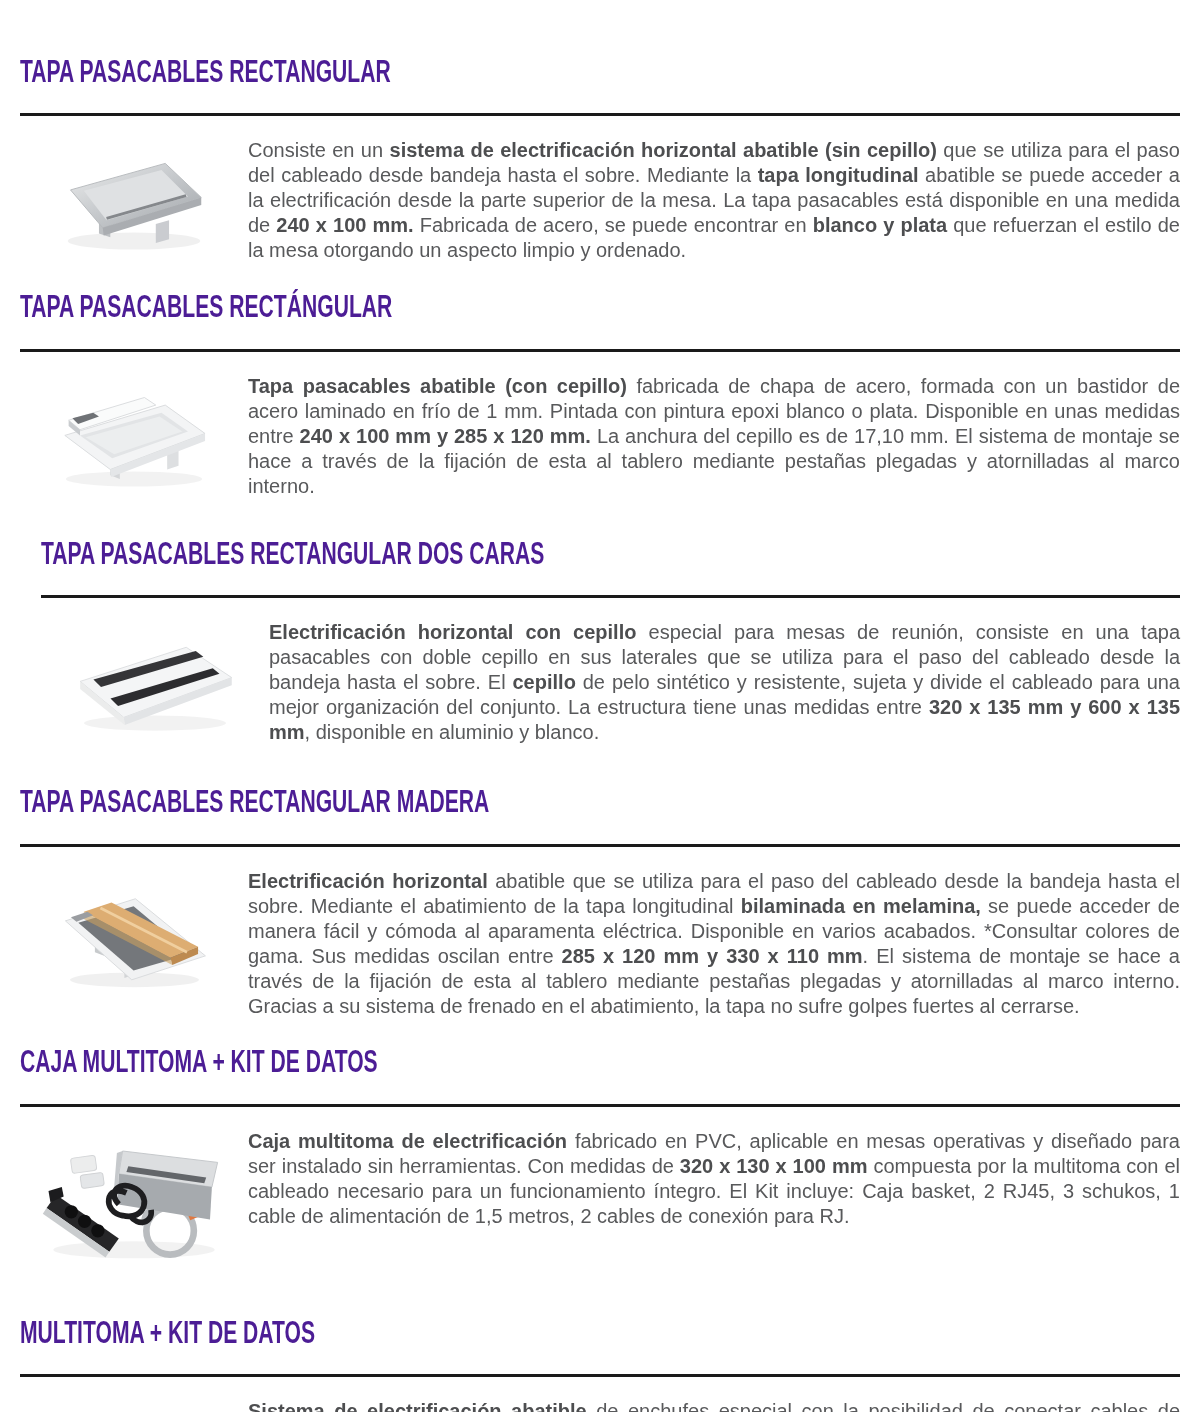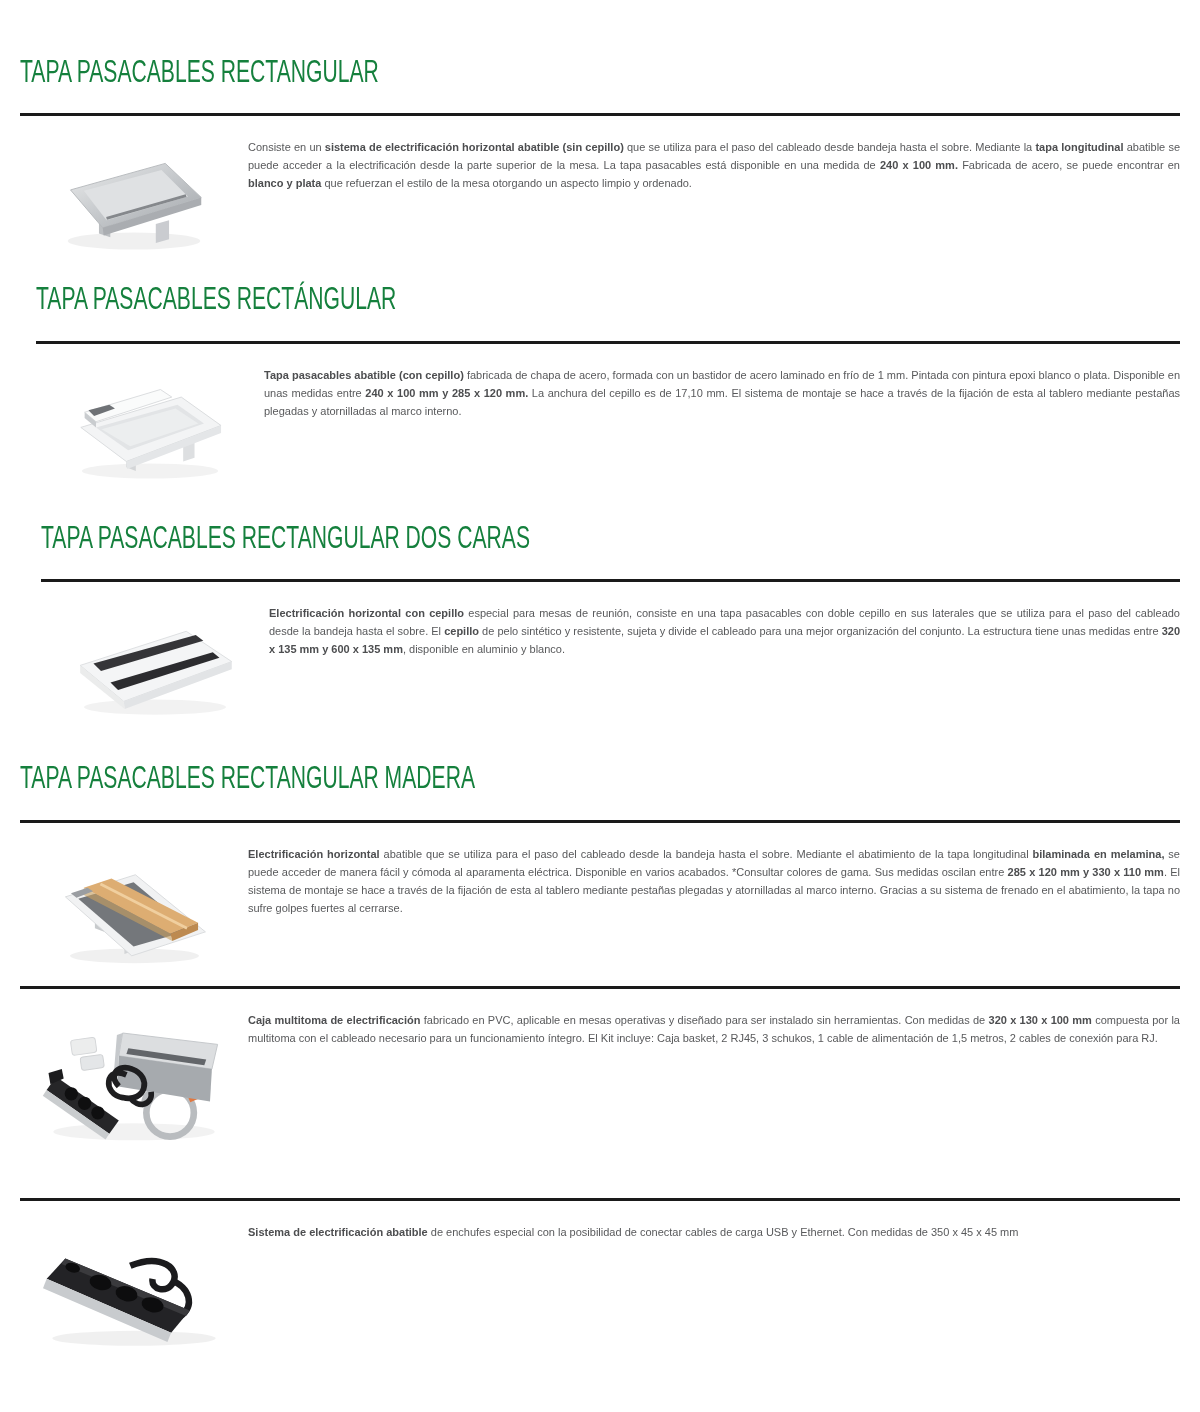--- a/index.html
+++ b/index.html
@@ -4,35 +4,35 @@
 <style>
   html,body{margin:0;padding:0;}
   body{
     width:1200px;min-height:1412px;background:#ffffff;
     font-family:"Liberation Sans",sans-serif;
     -webkit-font-smoothing:antialiased;
   }
   .page{padding:28px 20px 20px 20px;}
   .section{margin-bottom:30px;}
   .section:nth-of-type(1){margin-bottom:27px;}
-  .section:nth-of-type(2){margin-bottom:38px;margin-left:16px;}
+  .section:nth-of-type(2){margin-bottom:38px;}
   .section:nth-of-type(3){margin-bottom:40px;margin-left:21px;}
   .section:nth-of-type(4){margin-bottom:19px;}
   .section:nth-of-type(5){margin-bottom:50px;}
   .hd{
-    font-size:32px;font-weight:400;line-height:32px;color:#15803d;
+    font-size:32px;font-weight:700;line-height:32px;color:#4c1d95;
     white-space:nowrap;letter-spacing:0;
   }
   .hd .cond{display:inline-block;transform:scaleX(0.66);transform-origin:0 50%;}
   .rule{height:3px;background:#1a1a1a;margin-top:13px;}
   .row{display:flex;align-items:flex-start;margin-top:22px;}
   .fig{flex:0 0 228px;display:flex;justify-content:center;padding-top:2px;}
   .fig svg{display:block;}
   .para{
-    flex:1;color:#58595b;font-size:11px;line-height:18px;
+    flex:1;color:#58595b;font-size:20px;line-height:25px;
     text-align:justify;text-justify:inter-word;
   }
   .para .b{font-weight:700;color:#4d4e50;}
 </style>
 </head>
 <body>
 
 <main class="page">
   <div>
   <section class="section">
@@ -117,20 +117,21 @@
     <polygon points="40,44 134,94 136,102 40,52" fill="#caa05f" opacity="0.6"></polygon>
     <line x1="58" y1="40" x2="152" y2="88" stroke="#f0cf9f" stroke-width="3"></line>
     <polygon points="26,50 44,44 50,48 32,55" fill="#9a9da1"></polygon>
   </svg>
 </figure>
       <p class="para" style="margin:0"><span class="b">Electrificación horizontal</span><span class=""> abatible que se utiliza para el paso del cableado desde la bandeja hasta el sobre. Mediante el abatimiento de la tapa longitudinal </span><span class="b">bilaminada en melamina,</span><span class=""> se puede acceder de manera fácil y cómoda al aparamenta eléctrica. Disponible en varios acabados. *Consultar colores de gama. Sus medidas oscilan entre </span><span class="b">285 x 120 mm y 330 x 110 mm</span><span class="">. El sistema de montaje se hace a través de la fijación de esta al tablero mediante pestañas plegadas y atornilladas al marco interno.  Gracias a su sistema de frenado en el abatimiento, la tapa no sufre golpes fuertes al cerrarse.</span></p>
     </div>
   </section>
 
   <section class="section">
+    <h2 class="hd"><span class="cond">CAJA MULTITOMA + KIT DE DATOS</span></h2>
     <div class="rule"></div>
     <div class="row">
       <figure class="fig" style="margin:0">
   <svg viewBox="0 0 200 140" width="190" height="135">
     <ellipse cx="100" cy="124" rx="85" ry="9" fill="#000000" opacity="0.05"></ellipse>
     <g fill="none" stroke="#b9bcbf" stroke-width="7">
       <circle cx="138" cy="104" r="25"></circle>
       <path d="M112,98 C108,84 124,74 142,78"></path>
     </g>
     <path d="M158,90 l12,-5" stroke="#e07840" stroke-width="6" fill="none"></path>
@@ -150,20 +151,21 @@
     <circle cx="48" cy="94" r="7" fill="#0f0f10"></circle>
     <circle cx="62" cy="104" r="7" fill="#0f0f10"></circle>
     <polygon points="10,62 24,58 26,68 12,74" fill="#1c1c1e"></polygon>
   </svg>
 </figure>
       <p class="para" style="margin:0"><span class="b">Caja multitoma de electrificación</span><span class=""> fabricado en PVC, aplicable en mesas operativas y diseñado para ser instalado sin herramientas. Con medidas de </span><span class="b">320 x 130 x 100 mm</span><span class=""> compuesta por la multitoma con el cableado necesario para un funcionamiento íntegro.  El Kit incluye: Caja basket, 2 RJ45, 3 schukos, 1 cable de alimentación de 1,5 metros, 2 cables de conexión para RJ.</span></p>
     </div>
   </section>
 
   <section class="section">
+    <h2 class="hd"><span class="cond">MULTITOMA + KIT DE DATOS</span></h2>
     <div class="rule"></div>
     <div class="row">
       <figure class="fig" style="margin:0">
   <svg viewBox="0 0 200 140" width="190" height="130">
     <ellipse cx="100" cy="122" rx="88" ry="8" fill="#000000" opacity="0.06"></ellipse>
     <g fill="none" stroke="#1b1b1d" stroke-width="7">
       <path d="M96,44 C130,30 150,48 142,62 C136,74 118,70 120,58"></path>
       <path d="M140,60 C160,66 166,88 150,98 C140,104 128,98 132,88"></path>
     </g>
     <polygon points="26,36 160,92 140,116 6,58" fill="#232326"></polygon>

